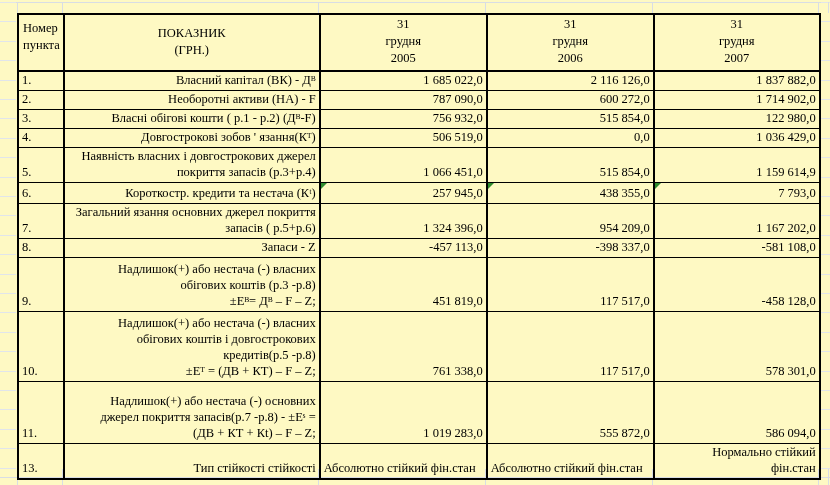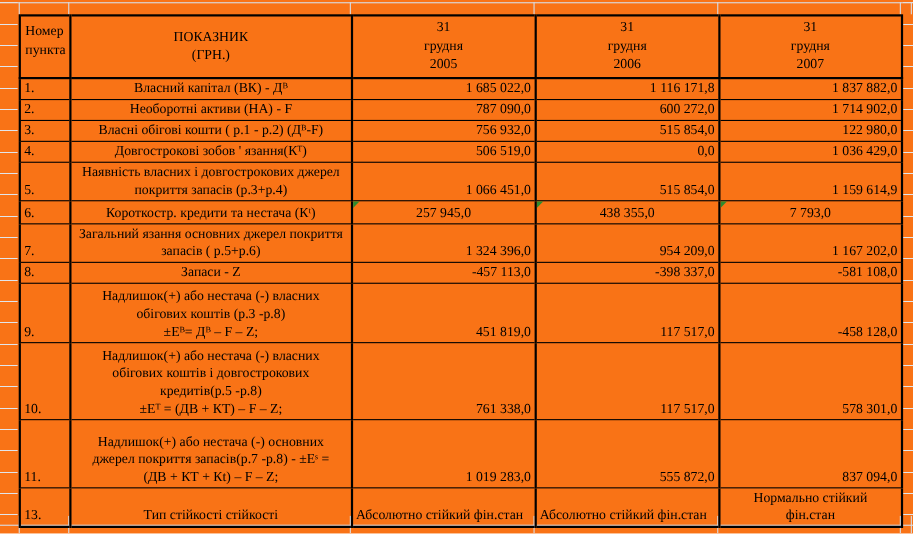--- a/index.html
+++ b/index.html
@@ -1,17 +1,17 @@
 <!DOCTYPE html>
 <html><head>
 <meta charset="utf-8">
 <style>
   html,body{margin:0;padding:0;background:#fff;}
   .sheet{
-    position:relative;width:830px;height:485px;background:#f97316;
+    position:relative;width:830px;height:485px;background:#fef9c3;
     font-family:"Liberation Serif","DejaVu Serif",serif;color:#000;overflow:hidden;
   }
   
   .hl{position:absolute;left:0;width:830px;height:1px;background:#d8dde4;}
   .vt{position:absolute;width:1px;background:#d8dde4;}
   .vt-t{top:2px;height:11px;}
   .vt-b{top:469px;height:16px;}
   .strip{position:absolute;top:2px;height:476px;
     background-image:repeating-linear-gradient(to bottom,#e1e5eb 0px,#e1e5eb 1px,transparent 1px,transparent 19.4px);}
   .strip-l{left:0;width:16px;}
@@ -24,25 +24,25 @@
   }
   .fin th,.fin td{
     border:1px solid #000;border-left-width:2px;border-right-width:2px;
     font-weight:normal;font-size:12.5px;line-height:16px;
     padding:0 3px 2px 3px;overflow:hidden;white-space:pre-line;
   }
   .fin thead th{border-bottom-width:2px;vertical-align:middle;text-align:center;line-height:17px;}
   .fin th.th-num{text-align:left;vertical-align:top;padding-top:5px;padding-left:4px;}
   .fin td{vertical-align:bottom;}
   .c-num{text-align:left;padding-left:4px;}
-  .c-label{text-align:center;}
+  .c-label{text-align:right;}
   .c-val{text-align:right;padding-right:4px;}
   .c-txt{text-align:left;white-space:normal;}
-  .c-ctr{text-align:center;}
-  td.flagged{position:relative;text-align:center;}
+  .c-ctr{text-align:right;}
+  td.flagged{position:relative;}
   .flag{position:absolute;top:0;left:0;width:0;height:0;
     border-top:6px solid #2e8b2e;border-right:6px solid transparent;}
   
   .rh{height:57px}.r1{height:19px}.r2{height:19px}.r3{height:18px}.r4{height:19px}
   .r5{height:32px}.r6{height:21px}.r7{height:32px}.r8{height:18px}
   .r9{height:54px}.r10{height:70px}.r11{height:62px}.r13{height:35px}
 </style>
 </head>
 <body>
 
@@ -90,21 +90,21 @@
         <th>31
 грудня
 2007</th>
       </tr>
     </thead>
     <tbody>
       <tr class="r1">
         <td class="c-num">1.</td>
         <td class="c-label">Власний капітал (ВК) - Дᴮ</td>
         <td class="c-val">1 685 022,0</td>
-        <td class="c-val">1 116 171,8</td>
+        <td class="c-val">2 116 126,0</td>
         <td class="c-val">1 837 882,0</td>
       </tr>
       <tr class="r2">
         <td class="c-num">2.</td>
         <td class="c-label">Необоротні активи (НА) - F</td>
         <td class="c-val">787 090,0</td>
         <td class="c-val">600 272,0</td>
         <td class="c-val">1 714 902,0</td>
       </tr>
       <tr class="r3">
@@ -170,21 +170,21 @@
         <td class="c-val">117 517,0</td>
         <td class="c-val">578 301,0</td>
       </tr>
       <tr class="r11">
         <td class="c-num">11.</td>
         <td class="c-label">Надлишок(+) або нестача (-) основних
 джерел покриття запасів(р.7 -р.8) -    ±Еˢ =
 (ДВ + КТ + Кt)  –  F  –  Z;</td>
         <td class="c-val">1 019 283,0</td>
         <td class="c-val">555 872,0</td>
-        <td class="c-val">837 094,0</td>
+        <td class="c-val">586 094,0</td>
       </tr>
       <tr class="r13">
         <td class="c-num">13.</td>
         <td class="c-label">Тип стійкості стійкості</td>
         <td class="c-txt">Абсолютно стійкий фін.стан</td>
         <td class="c-txt">Абсолютно стійкий фін.стан</td>
         <td class="c-ctr">Нормально стійкий
 фін.стан</td>
       </tr>
     </tbody>

